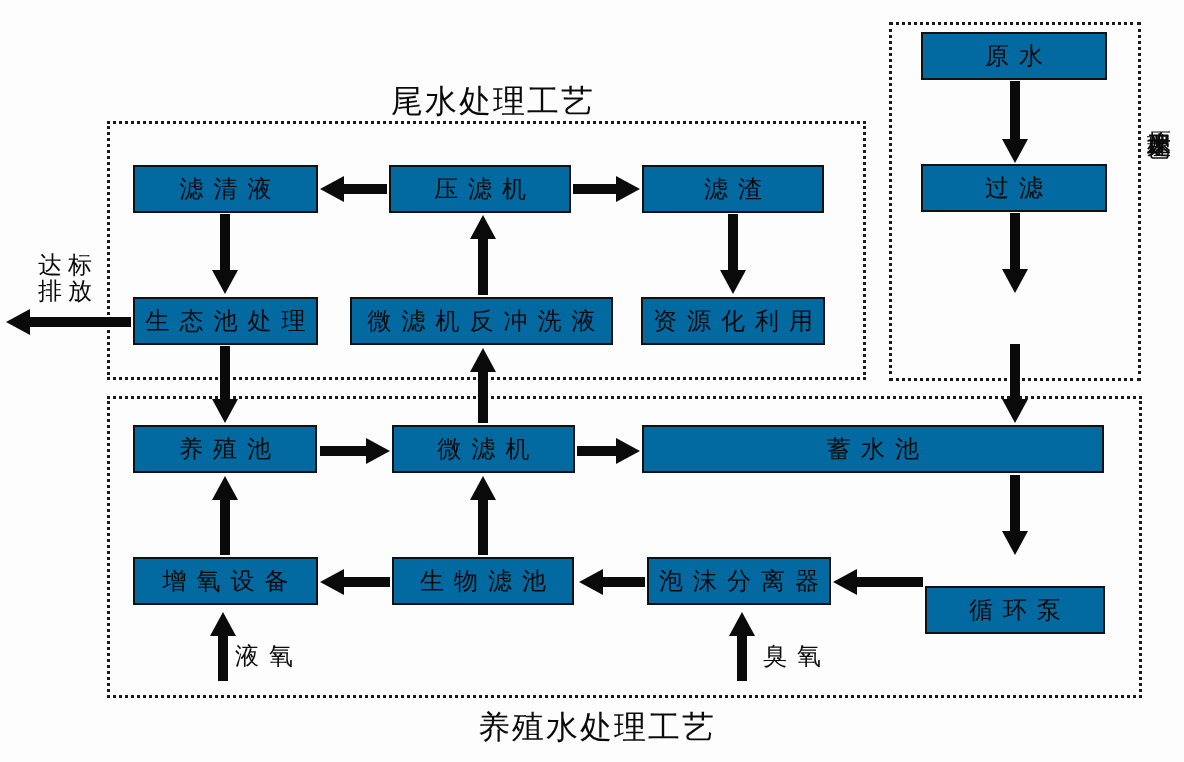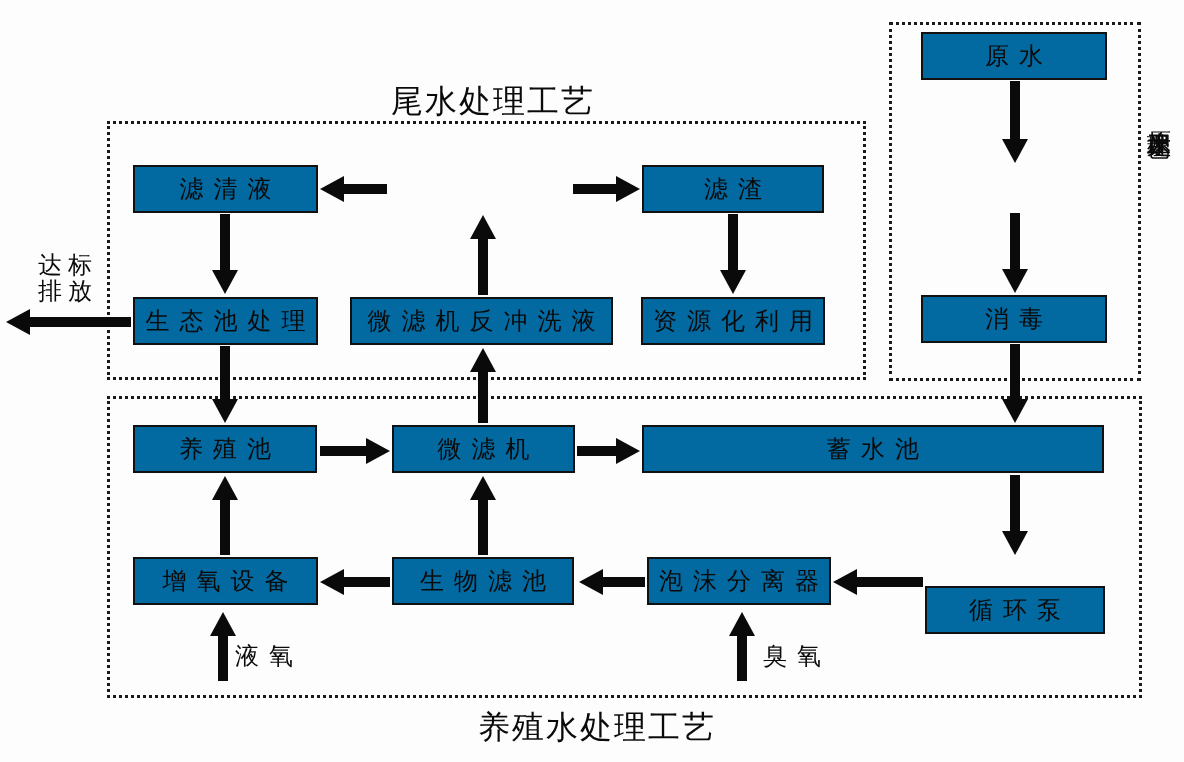--- a/index.html
+++ b/index.html
@@ -67,27 +67,28 @@
 
   <div class="group" style="left:107px;top:121px;width:753px;height:253px"></div>
   <div class="group" style="left:889px;top:22px;width:246px;height:353px"></div>
   <div class="group" style="left:107px;top:396px;width:1029px;height:296px"></div>
 
   <div class="title" style="left:383px;top:80px;width:220px">尾水处理工艺</div>
   <div class="vtitle" style="left:1146px;top:112px;height:170px">原水处理工艺</div>
   <div class="title" style="left:472px;top:706px;width:250px">养殖水处理工艺</div>
 
   <div class="box" style="left:133px;top:165px;width:185px">滤清液</div>
+  <div class="box" style="left:389px;top:165px;width:182px">压滤机</div>
   <div class="box" style="left:642px;top:165px;width:182px">滤渣</div>
   <div class="box" style="left:133px;top:297px;width:185px">生态池处理</div>
   <div class="box" style="left:350px;top:297px;width:263px">微滤机反冲洗液</div>
   <div class="box" style="left:641px;top:297px;width:184px">资源化利用</div>
 
   <div class="box" style="left:921px;top:32px;width:186px">原水</div>
-  <div class="box" style="left:921px;top:295px;width:186px">消毒</div>
+  <div class="box" style="left:921px;top:164px;width:186px">过滤</div>
 
   <div class="box" style="left:133px;top:425px;width:184px">养殖池</div>
   <div class="box" style="left:392px;top:425px;width:183px">微滤机</div>
   <div class="box" style="left:642px;top:425px;width:462px">蓄水池</div>
   <div class="box" style="left:133px;top:557px;width:185px">增氧设备</div>
   <div class="box" style="left:392px;top:557px;width:182px">生物滤池</div>
   <div class="box" style="left:647px;top:557px;width:184px">泡沫分离器</div>
   <div class="box" style="left:925px;top:586px;width:180px">循环泵</div>
 
   <div class="wrap-label" style="left:38px;top:252px">达标排放</div>

